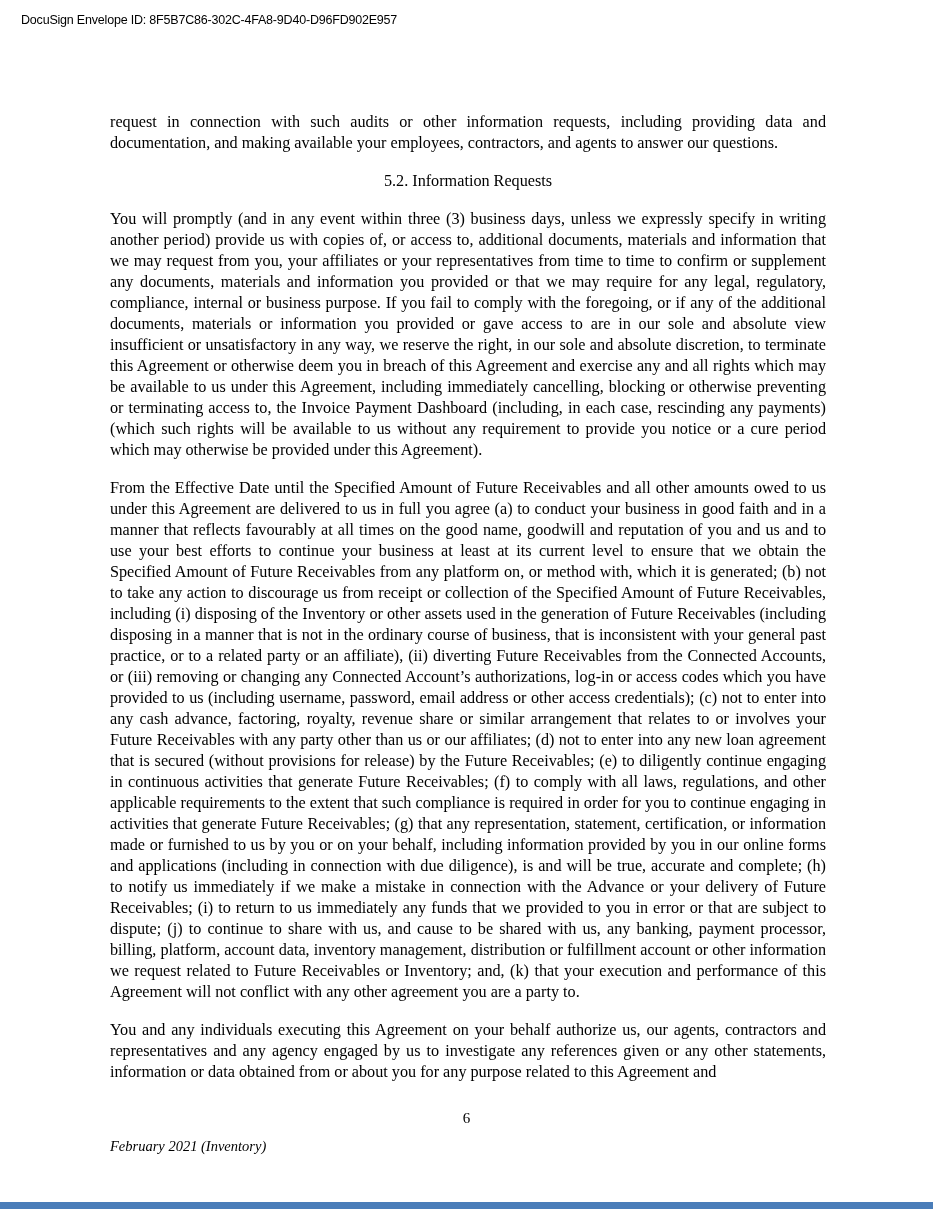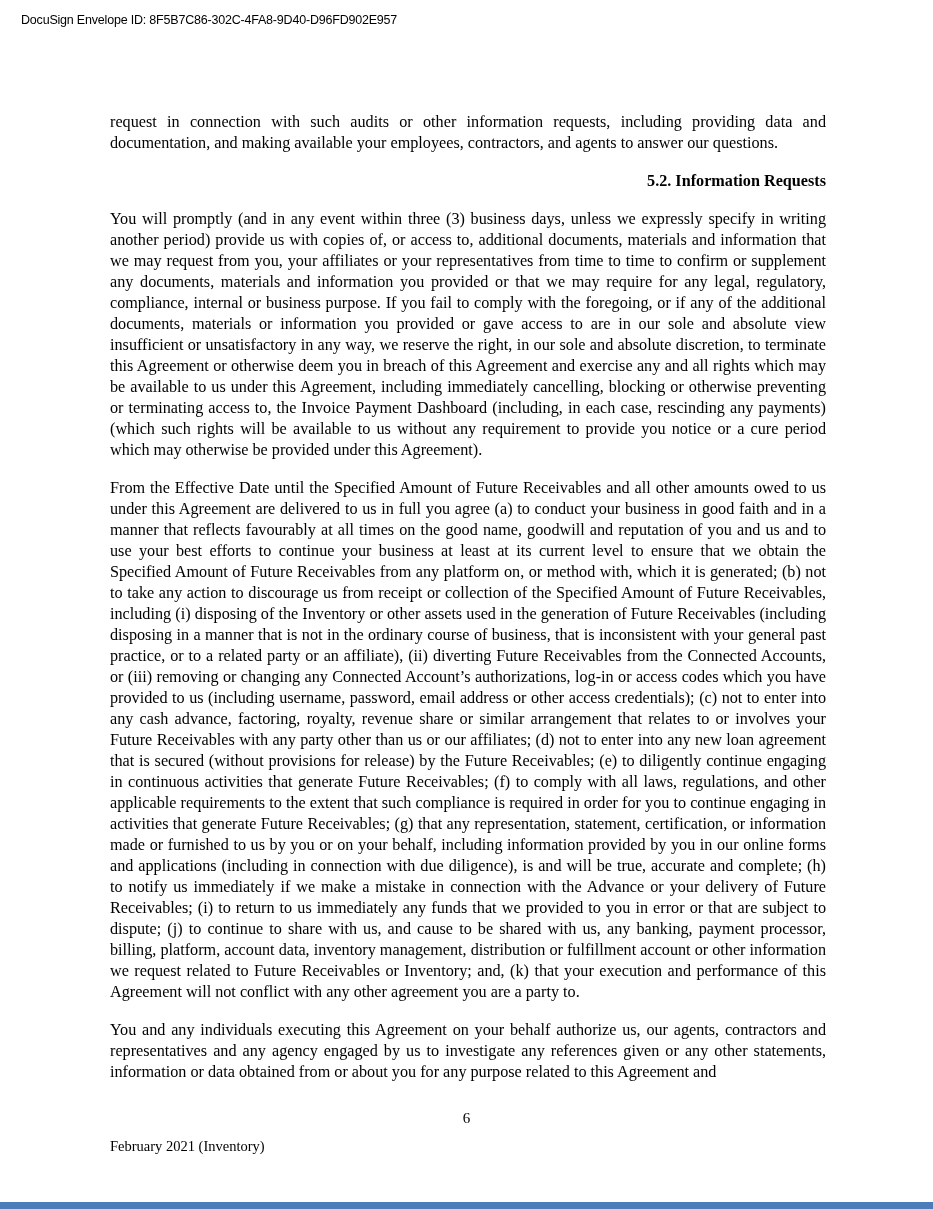--- a/index.html
+++ b/index.html
@@ -33,22 +33,22 @@
     top: 112px;
     width: 716px;
     font-size: 16.2px;
     line-height: 21px;
     text-align: justify;
   }
   .content p {
     margin: 0 0 17px 0;
   }
   .heading {
-    font-weight: bold;
-    text-align: right;
+    font-weight: normal;
+    text-align: center;
   }
   .h6-number {
     display: inline-block;
     margin-right: 9px;
   }
   .h6-title {
     text-decoration: underline;
   }
   .page-number {
     position: absolute;
@@ -56,20 +56,21 @@
     right: 0;
     top: 1110px;
     text-align: center;
     font-size: 15px;
   }
   .footer-note {
     position: absolute;
     left: 110px;
     top: 1138px;
     font-size: 14.5px;
+    font-style: italic;
     text-align: right;
   }
   .bottom-bar {
     position: absolute;
     left: 0;
     right: 0;
     bottom: 0;
     height: 7px;
   }
 </style>

